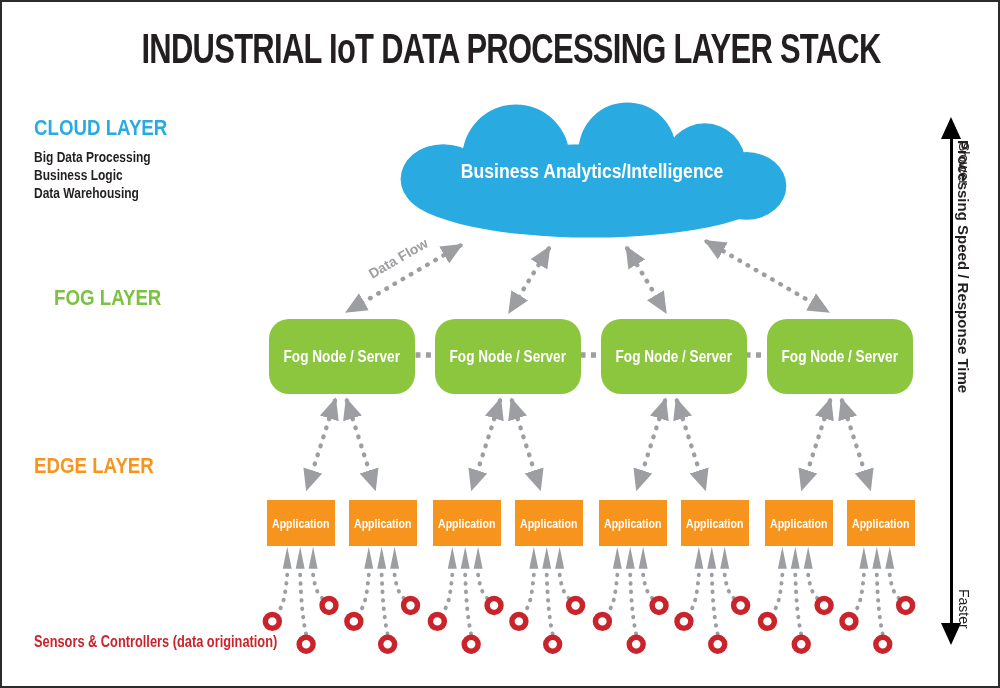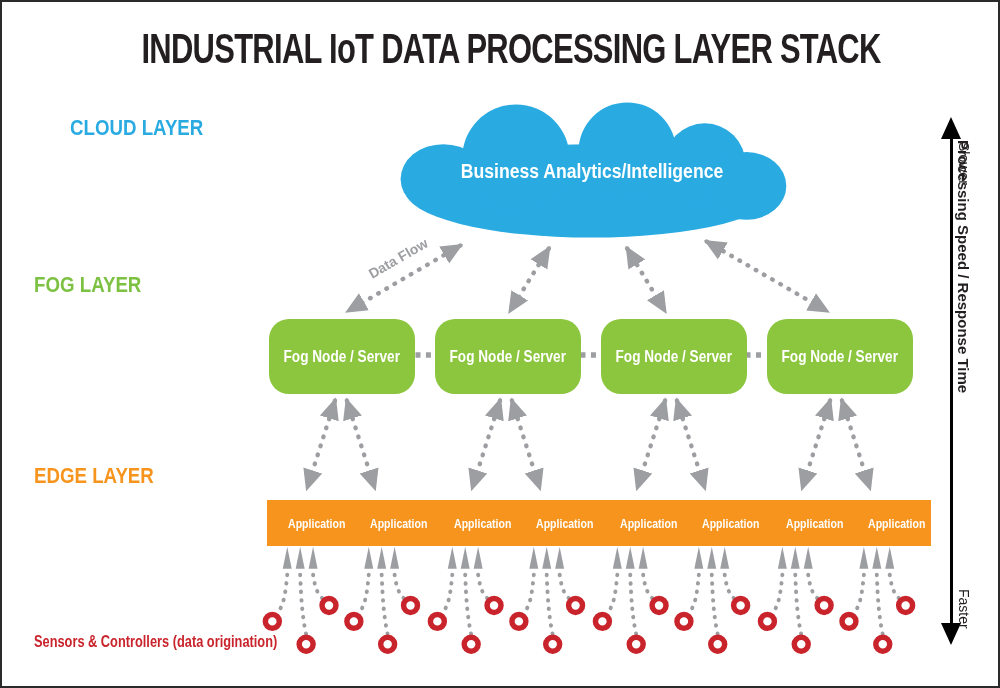--- a/index.html
+++ b/index.html
@@ -36,21 +36,21 @@
   .fog-box{
     position:absolute;top:317px;width:146px;height:75px;border-radius:20px;
     background:#8CC63E;display:flex;align-items:center;justify-content:center;
   }
   .fog-box span{
     color:#fff;font-weight:bold;font-size:17px;white-space:nowrap;
     transform:scaleX(0.80);
   }
   .app-box{
     position:absolute;top:498px;width:68px;height:46px;
-    background:#F7941E;display:flex;align-items:center;justify-content:center;padding-left:16px;
+    background:#F7941E;display:flex;align-items:center;justify-content:center;
   }
   .app-box span{
     color:#fff;font-weight:bold;font-size:13.5px;white-space:nowrap;
     transform:scaleX(0.78);
   }
   .cloud-label{
     position:absolute;top:158px;left:420px;width:340px;text-align:center;
     color:#fff;font-weight:bold;font-size:20px;white-space:nowrap;
     transform:scaleX(0.88);
   }
@@ -182,29 +182,34 @@
   <div class="app-box" style="left:679px;">
     <span>Application</span>
   </div>
   <div class="app-box" style="left:763px;">
     <span>Application</span>
   </div>
   <div class="app-box" style="left:845px;">
     <span>Application</span>
   </div>
 
-  <div class="panel-block" style="top:113px;margin-left:36px;">
+  <div class="panel-block" style="top:113px;">
     <div class="panel-heading heading-cloud">CLOUD LAYER</div>
-  </div>
-
-  <div class="panel-block" style="top:270px;">
+    <div class="panel-items">
+      <div>Big Data Processing</div>
+      <div>Business Logic</div>
+      <div>Data Warehousing</div>
+    </div>
+  </div>
+
+  <div class="panel-block" style="top:283px;margin-left:20px;">
     <div class="panel-heading heading-fog">FOG LAYER</div>
   </div>
 
-  <div class="panel-block" style="top:461px;">
+  <div class="panel-block" style="top:451px;">
     <div class="panel-heading heading-edge">EDGE LAYER</div>
   </div>
 
   <div class="sensors-caption">Sensors &amp; Controllers (data origination)</div>
 
   <div class="axis-tri-up"></div>
   <div class="axis-line"></div>
   <div class="axis-tri-down"></div>
   <div class="axis-vtext axis-top">Slower</div>
   <div class="axis-vtext axis-mid">Processing Speed / Response Time</div>

